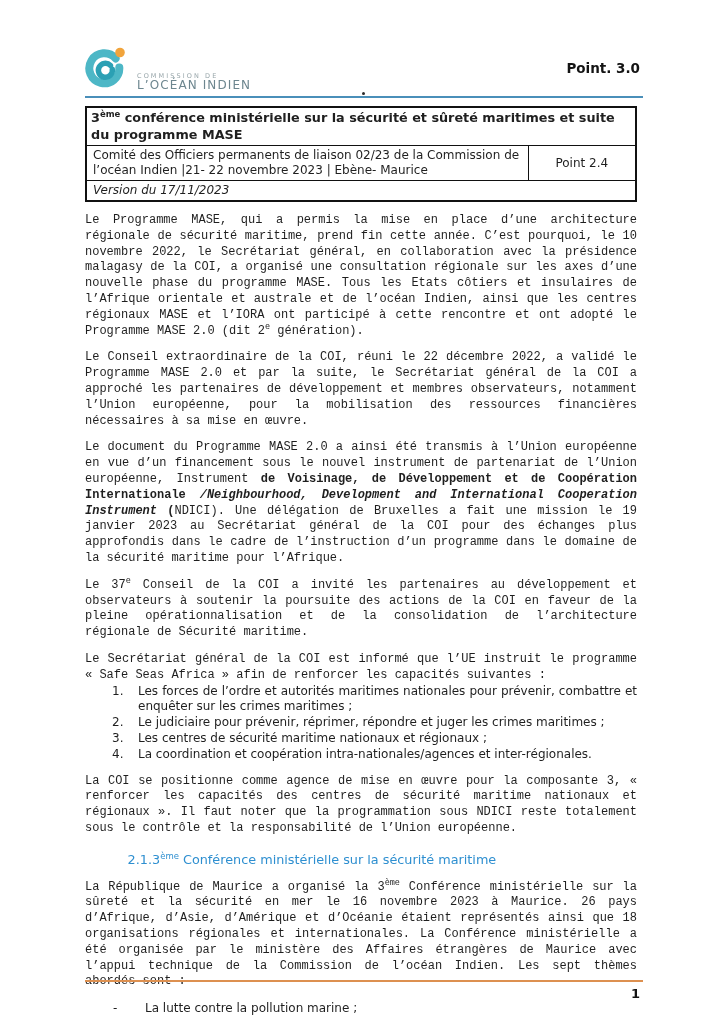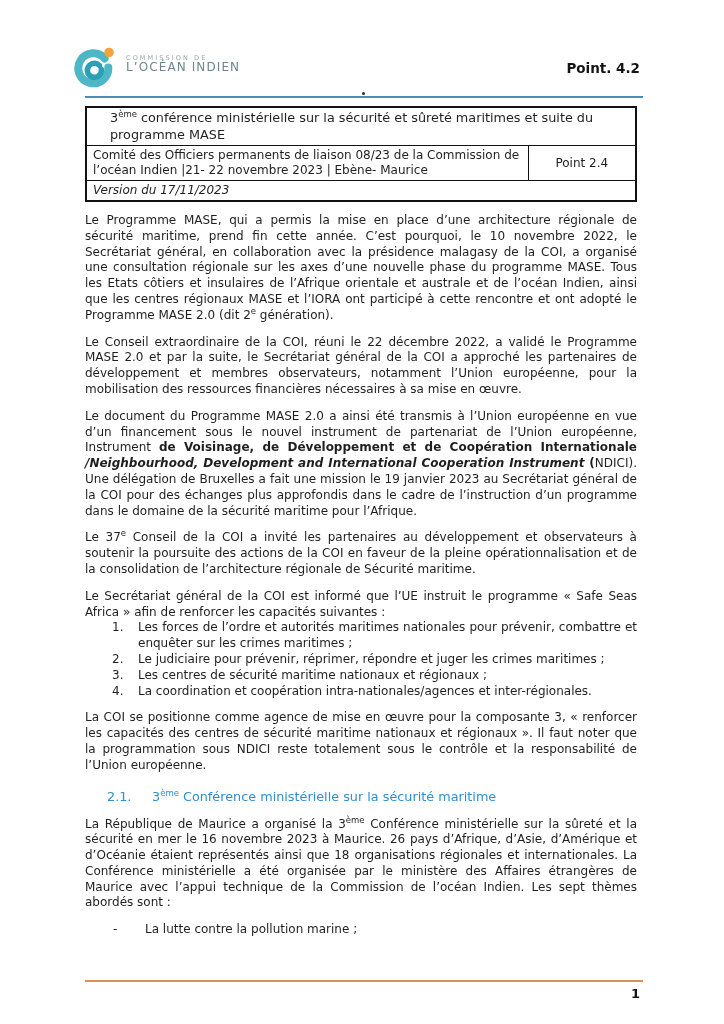--- a/index.html
+++ b/index.html
@@ -13,41 +13,41 @@
     --text:#1f1f1f;
     --border_black:#111111;
   }
   *{box-sizing:border-box;margin:0;padding:0;}
   html,body{background:#ffffff;}
   .page{
     position:relative;width:724px;height:1024px;background:#ffffff;overflow:hidden;
     font-family:"DejaVu Sans",sans-serif;color:var(--text);
   }
   
-  .logo{position:absolute;left:73px;top:42px;display:flex;align-items:flex-start;}
+  .logo{position:absolute;left:84px;top:42px;display:flex;align-items:flex-end;}
   .logo-text{margin-left:7px;margin-top:12px;line-height:9px;}
   .logo-text .l1{font-size:6.5px;letter-spacing:2.1px;color:#98a6aa;}
   .logo-text .l2{font-size:12px;letter-spacing:1.1px;color:#6d868f;}
   .point-label{position:absolute;top:60px;right:84px;font-weight:bold;font-size:13.5px;color:#141414;}
   .rule-blue{position:absolute;left:85px;top:96px;width:558px;height:2px;background:var(--rule_blue);}
   .stray-dot{position:absolute;left:362px;top:92px;width:3px;height:3px;border-radius:50%;background:#2a2a2a;}
   
   .main{position:absolute;left:85px;top:106px;width:552px;}
   table.info{width:100%;border-collapse:collapse;border:2px solid var(--border_black);}
   table.info td{border:1px solid var(--border_black);padding:2px 6px;font-size:12px;line-height:15px;vertical-align:top;}
-  table.info td.title{font-weight:normal;font-size:12.8px;line-height:16.5px;padding:2px 23px;}
+  table.info td.title{font-weight:bold;font-size:12.8px;line-height:16.5px;padding:2px 4px;}
   table.info td.side{width:108px;text-align:center;vertical-align:middle;margin-left:12px;}
   sup{font-size:8.5px;line-height:0;vertical-align:super;}
   
   .h1{margin-top:9px;padding-left:22px;color:var(--heading_blue);font-size:13.5px;font-weight:bold;line-height:19px;}
   .h1 .hnum{display:inline-block;width:38px;}
   .h21{margin-top:14px;padding-left:22px;color:var(--subheading_blue);font-size:12.8px;line-height:18px;}
-  .h21 .hnum{display:inline-block;width:45px;}
+  .h21 .hnum{display:inline-block;width:45px;text-align:right;}
   
-  p.body{margin-top:11px;text-align:justify;font-size:12px;line-height:15.8px;}
+  p.body{margin-top:11px;text-align:justify;font-size:12px;line-height:15.8px;font-family:Liberation Mono, monospace;}
   p.tight{margin-top:11px;}
   .numlist{margin-top:0;}
   .li{display:flex;align-items:flex-start;font-size:12px;line-height:15.8px;}
   .li .num{flex:none;width:26px;margin-left:27px;}
   .li .txt{flex:1;text-align:justify;}
   .bullet{display:flex;align-items:flex-start;margin-top:11px;font-size:12px;line-height:15.8px;}
   .bullet .dash{flex:none;width:32px;margin-left:28px;}
   .bullet .txt{flex:1;}
   
   .rule-orange{position:absolute;left:85px;top:980px;width:558px;height:2px;background:var(--rule_orange);}
@@ -62,33 +62,33 @@
     <svg width="46" height="48" viewBox="0 0 46 48">
       <path d="M 31.6 16.4 A 15 15 0 1 0 35.3 25.4" fill="none" style="stroke:var(--logo_teal)" stroke-width="8" stroke-linecap="round"></path>
       <path d="M 26.4 23.4 A 7 7 0 1 0 28.3 27.2" fill="none" style="stroke:var(--logo_teal_dark)" stroke-width="5.5" stroke-linecap="round"></path>
       <circle cx="36" cy="10.5" r="4.8" style="fill:var(--logo_orange)"></circle>
     </svg>
     <div class="logo-text">
       <div class="l1">COMMISSION DE</div>
       <div class="l2">L’OCÉAN INDIEN</div>
     </div>
   </div>
-  <div class="point-label">Point. 4.2</div>
+  <div class="point-label">Point. 3.0</div>
   <div class="rule-blue"></div>
   <div class="stray-dot"></div>
 
   <div class="main">
 
     <table class="info">
       <tbody>
           <tr>
         <td class="title" colspan="2"><span>3</span><sup>ème</sup><span> conférence ministérielle sur la sécurité et sûreté maritimes et suite du programme MASE</span></td>
       </tr>
       <tr>
-        <td>Comité des Officiers permanents de liaison 08/23 de la Commission de l’océan Indien |21- 22 novembre 2023 | Ebène- Maurice</td>
+        <td>Comité des Officiers permanents de liaison 02/23 de la Commission de l’océan Indien |21- 22 novembre 2023 | Ebène- Maurice</td>
         <td class="side">Point 2.4</td>
       </tr>
       <tr>
         <td colspan="2"><i>Version du 17/11/2023</i></td>
       </tr>
     </tbody>
       </table>
 
 
     <p class="body"><span>Le Programme MASE, qui a permis la mise en place d’une architecture régionale de sécurité maritime, prend fin cette année. C’est pourquoi, le 10 novembre 2022, le Secrétariat général, en collaboration avec la présidence malagasy de la COI, a organisé une consultation régionale sur les axes d’une nouvelle phase du programme MASE. Tous les Etats côtiers et insulaires de l’Afrique orientale et australe et de l’océan Indien, ainsi que les centres régionaux MASE et l’IORA ont participé à cette rencontre et ont adopté le Programme MASE 2.0 (dit 2</span><sup>e</sup><span> génération).</span></p>

